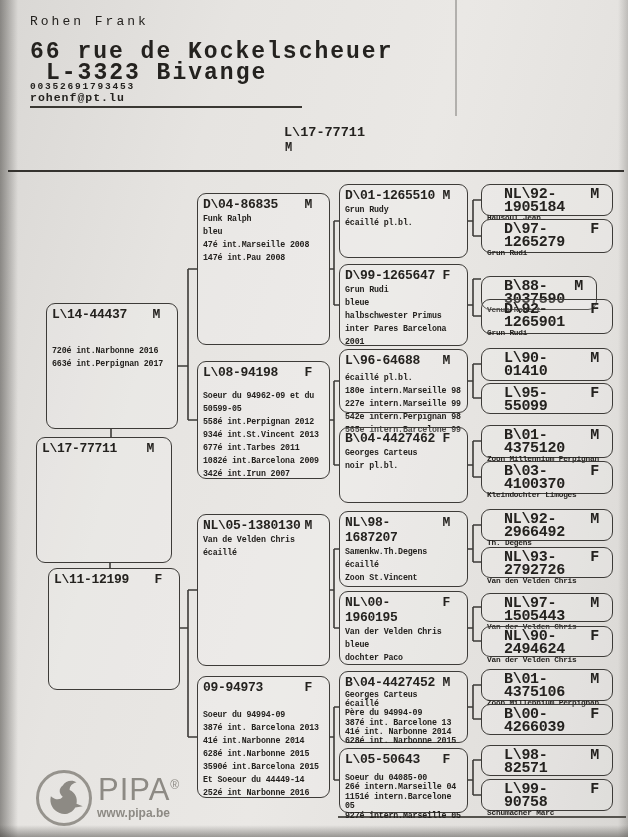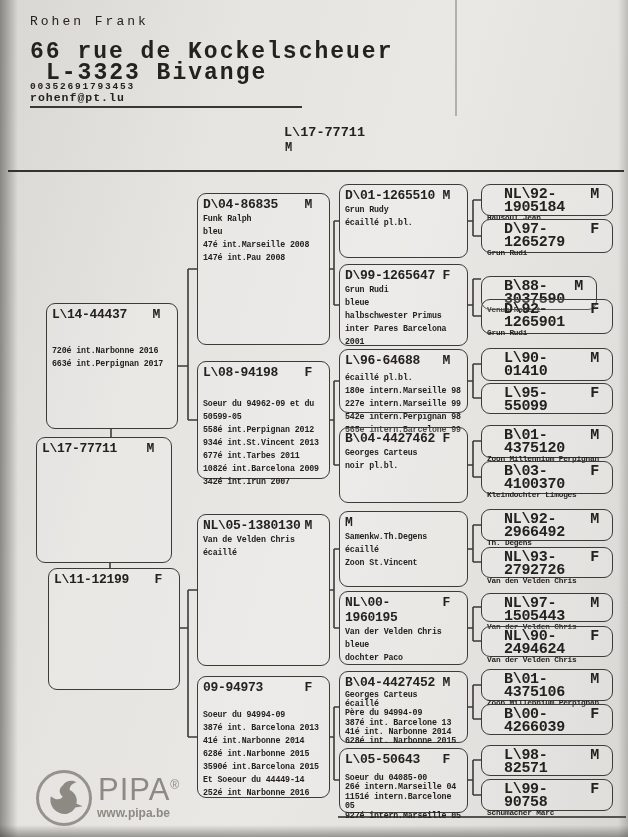--- a/index.html
+++ b/index.html
@@ -110,21 +110,21 @@
     <div class="bd">Funk Ralph
 bleu
 47é int.Marseille 2008
 147é int.Pau 2008</div>
   </div>
   <div class="box" style="left:197px;top:361px;width:133px;height:118px">
     <div class="bh">
         <span>L\08-94198</span>
         <span>F</span>
       </div>
-    <div class="bd" style="margin-top:17px">Soeur du 94962-09 et du
+    <div class="bd" style="margin-top:9px">Soeur du 94962-09 et du
 50599-05
 558é int.Perpignan 2012
 934é int.St.Vincent 2013
 677é int.Tarbes 2011
 1082é int.Barcelona 2009
 342é int.Irun 2007</div>
   </div>
   <div class="box" style="left:197px;top:514px;width:133px;height:152px">
     <div class="bh">
         <span>NL\05-1380130</span>
@@ -180,20 +180,21 @@
   <div class="box" style="left:339px;top:427px;width:129px;height:76px">
     <div class="bh">
         <span>B\04-4427462</span>
         <span>F</span>
       </div>
     <div class="bd">Georges Carteus
 noir pl.bl.</div>
   </div>
   <div class="box" style="left:339px;top:511px;width:129px;height:76px">
     <div class="bh">
+        <span>NL\98-1687207</span>
         <span>M</span>
       </div>
     <div class="bd">Samenkw.Th.Degens
 écaillé
 Zoon St.Vincent</div>
   </div>
   <div class="box" style="left:339px;top:591px;width:129px;height:74px">
     <div class="bh">
         <span>NL\00-1960195</span>
         <span>F</span>

